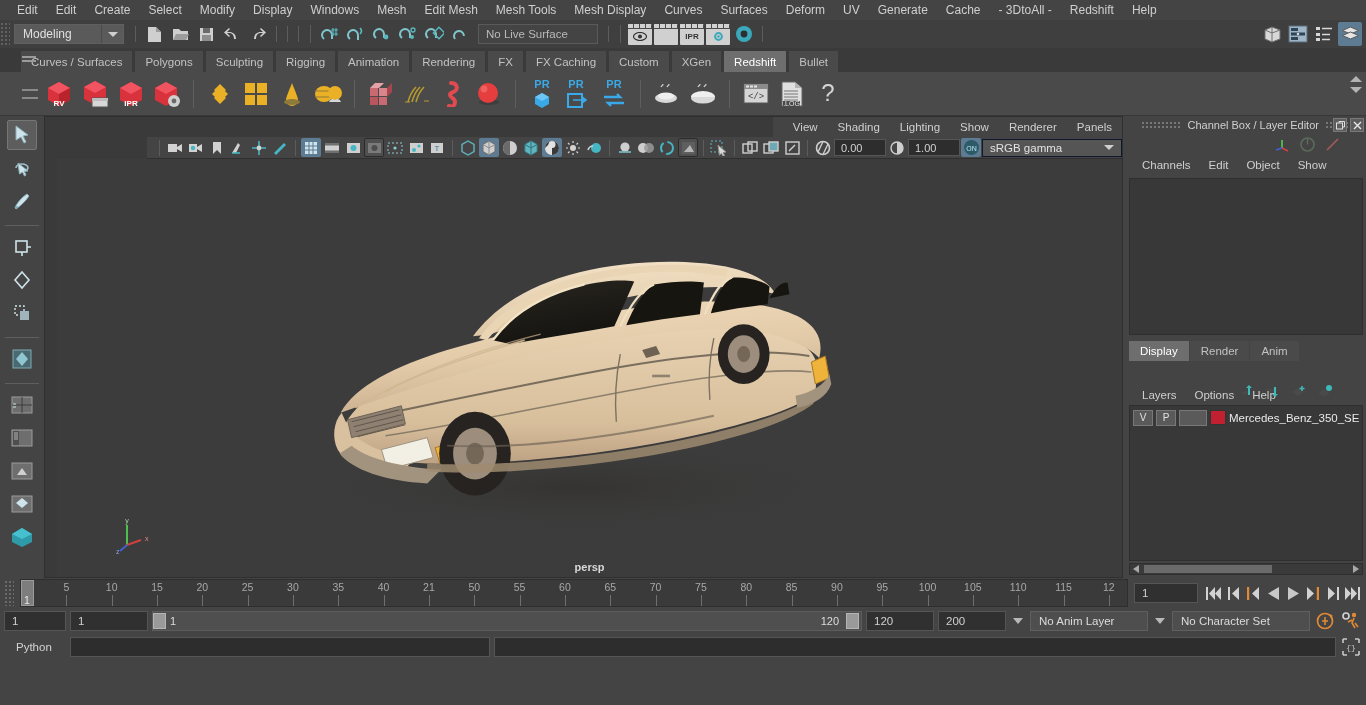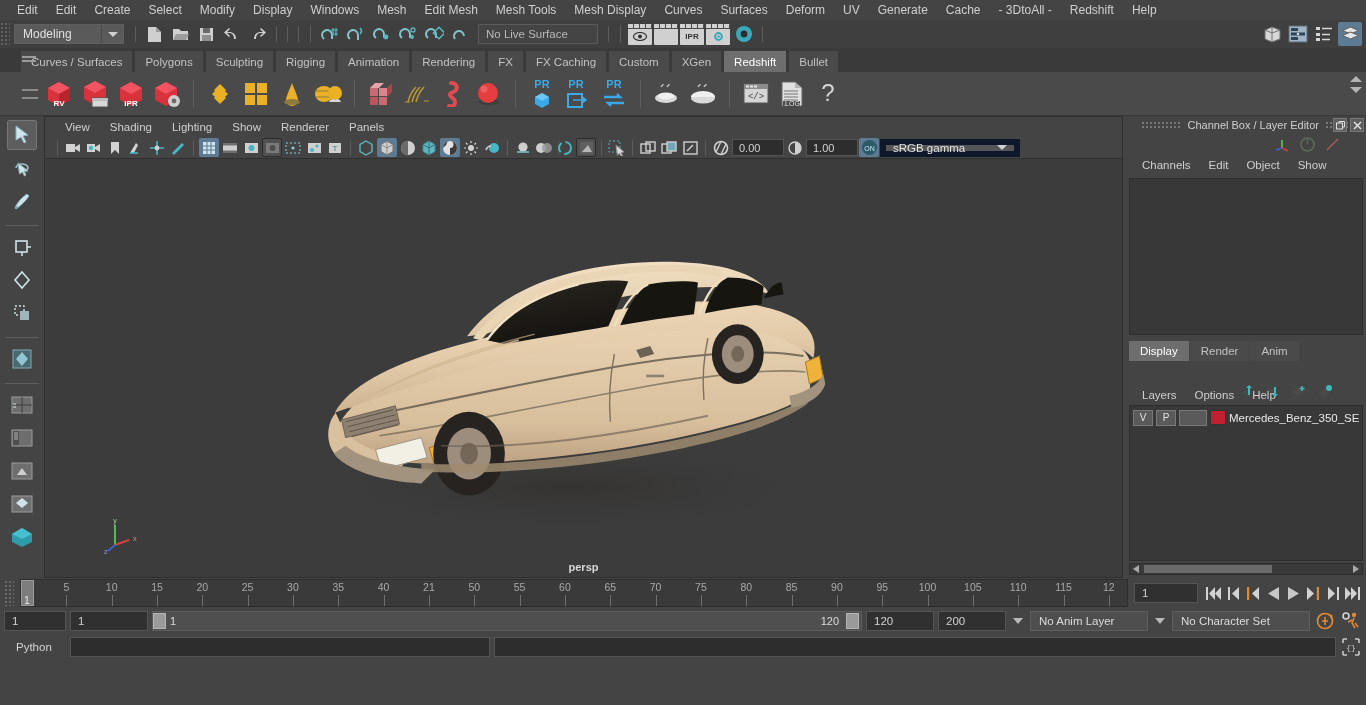--- a/index.html
+++ b/index.html
@@ -57,31 +57,31 @@
   .tri-dn{border-top:6px solid #b3b3b3;}
 
   
   .mainarea{display:flex;height:462px;background:#444;}
   .toolbox{width:44px;background:#444;padding-top:4px;display:flex;flex-direction:column;align-items:center;}
   .tool{width:30px;height:30px;margin-bottom:3px;display:flex;align-items:center;justify-content:center;border-radius:2px;}
   .tool.sel{background:#5d5d5d;border:1px solid #767676;}
   .tbdiv{width:34px;height:1px;background:#5e5e5e;margin:6px 0;}
 
   
-  .vp{flex:1;margin:0 2px 0 0;display:flex;flex-direction:column;border:1px solid #2f2f2f;background:#3a3a3a;}
+  .vp{flex:1;margin:0 2px 0 0;display:flex;flex-direction:column;border:1px solid #2f2f2f;background:#3a3a3a;align-items:flex-end;}
   .vpmenu{height:20px;display:flex;align-items:center;background:#444;padding-left:10px;}
   .vpmenu .mi{font-size:11.5px;color:#cfcfcf;padding:0 10px;line-height:20px;}
   .vptools{height:22px;background:#444;display:flex;align-items:center;padding-left:8px;border-bottom:1px solid #2f2f2f;gap:1px;}
   .vtb{width:20px;height:19px;display:flex;align-items:center;justify-content:center;border-radius:2px;}
   .vtb.on{background:#5d7b93;}
   .vtb.onn{background:#505050;border:1px solid #2b2b2b;}
   .vsep2{width:1px;height:16px;background:#5c5c5c;margin:0 4px;}
   .numfield{height:17px;width:52px;background:#2d2d2d;border:1px solid #555;color:#d2d2d2;font-size:11px;
             display:flex;align-items:center;padding-left:6px;}
-  .gammasel{height:18px;width:140px;background:#555;border:6px solid #0f172a;display:flex;align-items:center;}
+  .gammasel{height:18px;width:140px;background:#555;border:1px solid #0f172a;display:flex;align-items:center;}
   .gammasel .gl{font-size:11.5px;color:#e2e2e2;padding-left:7px;flex:1;}
   .gammasel .ga{width:24px;height:16px;display:flex;align-items:center;justify-content:center;}
 
   .canvas{flex:1;position:relative;background:#3c3c3c;overflow:hidden;}
   .persplabel{position:absolute;bottom:4px;left:0;right:0;text-align:center;font-size:11px;color:#d8d8d8;font-weight:bold;}
   .axisgizmo{position:absolute;left:58px;bottom:22px;width:40px;height:40px;}
 
   
   .rdock{width:241px;background:#444;display:flex;}
   .rdinner{flex:1;display:flex;flex-direction:column;}

